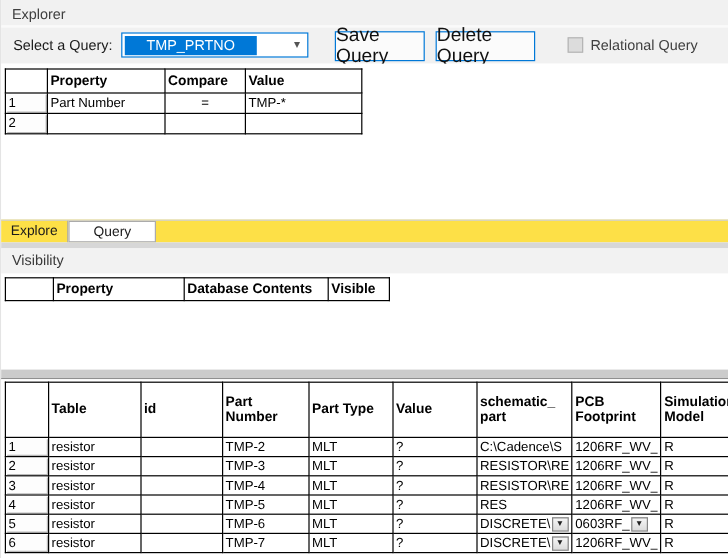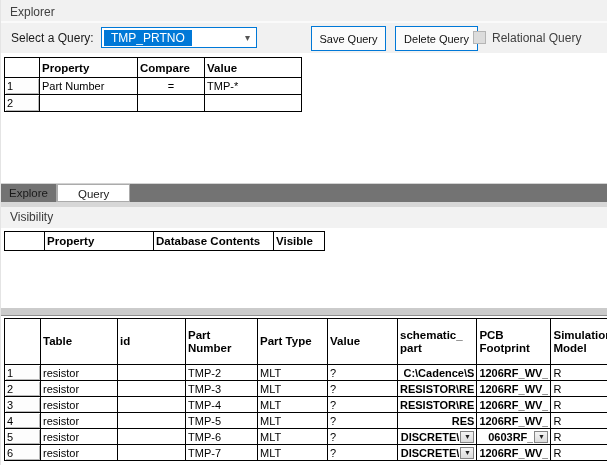--- a/index.html
+++ b/index.html
@@ -11,26 +11,26 @@
 
   
   .top-panel{position:absolute;left:0;top:0;width:607px;height:53px;background:#F1F1F1;}
   .explorer-title{position:absolute;left:9px;top:5px;font-size:12px;color:#404040;}
   .title-sep{position:absolute;left:0;top:21px;width:607px;height:2px;background:#FAFAFA;}
   .select-label{position:absolute;left:10px;top:31px;font-size:12px;color:#1a1a1a;}
   .combobox{
     position:absolute;left:100px;top:27px;width:156px;height:21px;background:#fff;
     border:1px solid #0078D7;box-sizing:border-box;display:flex;align-items:center;
   }
-  .combobox .sel{margin-left:2px;background:#0078D7;color:#fff;font-size:12px;padding:1px 7px;white-space:nowrap;}
+  .combobox .sel{margin-left:2px;background:#0078D7;color:#fff;font-size:12px;padding:1px 18px;white-space:nowrap;}
   .combobox .arrow{position:absolute;right:6px;top:3px;color:#555;font-size:10px;line-height:13px;}
   .btn{
     position:absolute;top:26px;height:25px;background:#FBFBFB;border:1px solid #0078D7;
-    font-size:11px;color:#111;display:flex;align-items:center;justify-content:center;
-    box-sizing:border-box;cursor:default;margin-left:32px;
+    font-size:16px;color:#111;display:flex;align-items:center;justify-content:center;
+    box-sizing:border-box;cursor:default;
   }
   .btn-save{left:278px;width:75px;}
   .btn-delete{left:362px;width:83px;}
   .checkbox{
     position:absolute;left:472px;top:31px;width:13px;height:13px;background:#DCDCDC;
     border:1px solid #B5B5B5;box-sizing:border-box;
   }
   .checkbox-label{position:absolute;left:491px;top:31px;font-size:12px;color:#404040;}
 
   
@@ -45,21 +45,21 @@
 
   
   .query-area{position:absolute;left:0;top:53px;width:607px;height:130px;background:#fff;}
   #query-table{position:absolute;left:3px;top:4px;}
   #query-table th{height:20px;}
   #query-table td{height:17px;}
   .center{text-align:center !important;}
 
   
   .tab-bar{
-    position:absolute;left:0;top:183px;width:607px;height:19px;background:#737373;
+    position:absolute;left:0;top:183px;width:607px;height:19px;background:#fde047;
     border-top:1px solid #D2D2D2;box-sizing:border-box;display:flex;align-items:stretch;
   }
   .tab{font-size:11.5px;line-height:18px;padding:0 8px;color:#1a1a1a;box-sizing:border-box;}
   .tab-explore{border-right:1px solid #ABABAB;}
   .tab-query{background:#fff;border:1px solid #ABABAB;padding:0 20px;}
 
   .divider-a{position:absolute;left:0;top:202px;width:607px;height:5px;background:#D7D7D7;}
 
   
   .vis-strip{position:absolute;left:0;top:207px;width:607px;height:21px;background:#F2F2F2;}
@@ -71,21 +71,21 @@
   .divider-b{
     position:absolute;left:0;top:308px;width:607px;height:8px;background:#CBCBCB;
     border-bottom:1px solid #8F8F8F;box-sizing:border-box;
   }
 
   
   .results-area{position:absolute;left:0;top:316px;width:607px;height:149px;background:#fff;padding-left:24px;}
   #results-table{position:absolute;left:3px;top:2px;}
   #results-table th{height:46px;white-space:pre-line;line-height:13px;font-size:11.5px;}
   #results-table td{height:16px;}
-  .cellflex{display:flex;align-items:center;justify-content:flex-end;gap:1px;font-weight:bold;}
+  .cellflex{display:flex;align-items:center;justify-content:flex-start;gap:1px;}
   .cellflex .txt{overflow:hidden;white-space:nowrap;}
   .dd-btn{
     display:inline-flex;align-items:center;justify-content:center;flex:0 0 auto;
     width:14px;height:12px;background:linear-gradient(#F5F5F5,#DCDCDC);
     border:1px solid #858585;font-size:7px;color:#222;box-sizing:border-box;
   }
 </style>
 </head>
 <body>
 

